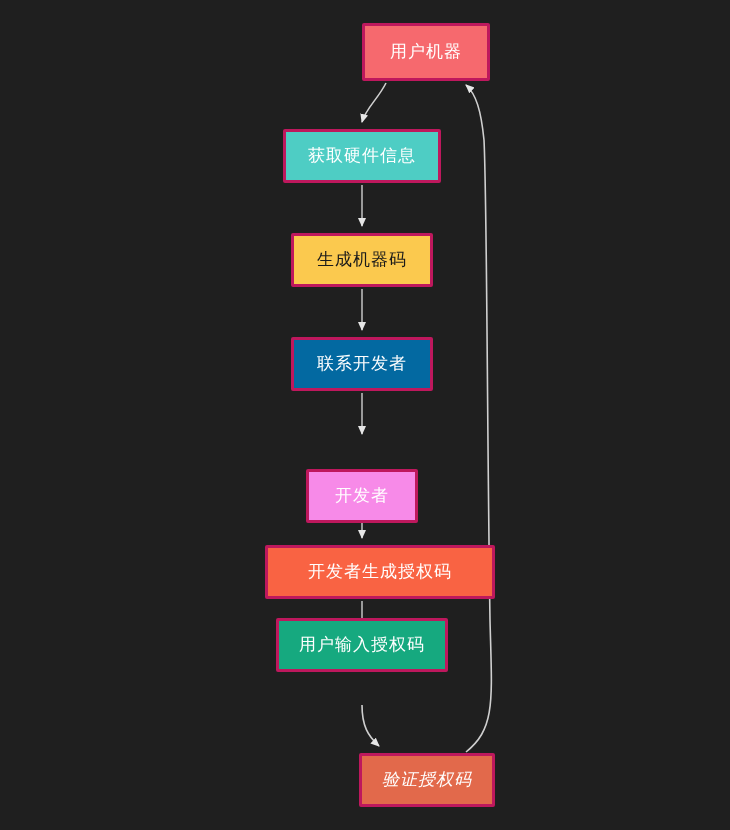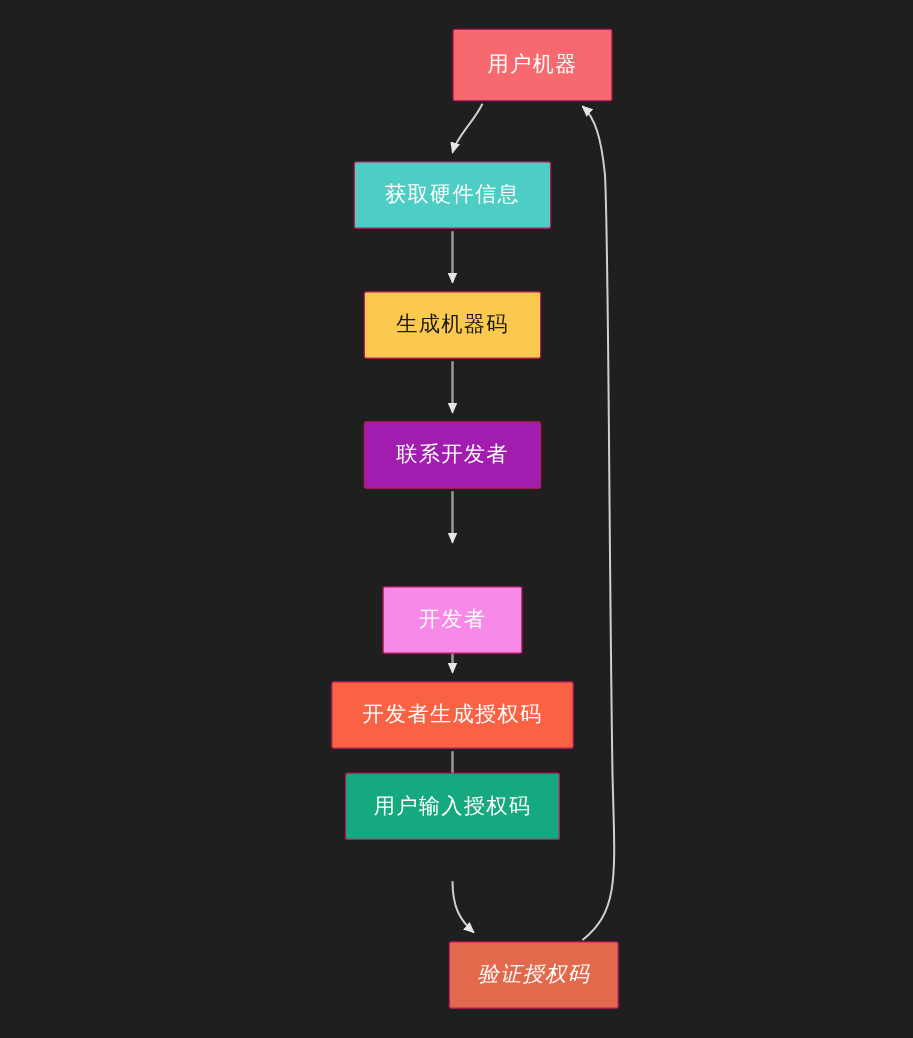--- a/index.html
+++ b/index.html
@@ -26,21 +26,21 @@
     width: 730px;
     height: 830px;
     pointer-events: none;
   }
   .node {
     position: absolute;
     box-sizing: border-box;
     display: flex;
     align-items: center;
     justify-content: center;
-    border: 1px solid #be185d;
+    border: 3px solid #be185d;
     border-radius: 2px;
     text-align: center;
     line-height: 1.1;
     white-space: nowrap;
     z-index: 3;
   }
   .node .node-label {
     display: block;
     font-size: 17px;
     letter-spacing: 1px;
@@ -84,29 +84,29 @@
   </div>
 
   <div class="node" style="left:283px; top:129px; width:158px; height:54px; background:#4ECDC4;">
     <span class="node-label" style="color:#ffffff;">获取硬件信息</span>
   </div>
 
   <div class="node" style="left:291px; top:233px; width:142px; height:54px; background:#FBC94E;">
     <span class="node-label" style="color:#1a1a1a;">生成机器码</span>
   </div>
 
-  <div class="node" style="left:291px; top:337px; width:142px; height:54px; background:#a21caf;">
+  <div class="node" style="left:291px; top:337px; width:142px; height:54px; background:#0369a1;">
     <span class="node-label" style="color:#ffffff;">联系开发者</span>
   </div>
 
   <div class="node" style="left:306px; top:441px; width:112px; height:54px; background:#F78AE8;margin-top:28px;">
     <span class="node-label" style="color:#ffffff;">开发者</span>
   </div>
 
-  <div class="node" style="left:265px; top:545px; width:194px; height:54px; background:#F96343;">
+  <div class="node" style="left:265px; top:545px; width:230px; height:54px; background:#F96343;">
     <span class="node-label" style="color:#ffffff;">开发者生成授权码</span>
   </div>
 
   <div class="node" style="left:276px; top:618px; width:172px; height:54px; background:#16A97F;">
     <span class="node-label" style="color:#ffffff;">用户输入授权码</span>
   </div>
 
   <div class="node" style="left:359px; top:753px; width:136px; height:54px; background:#E2694B;">
     <span class="node-label" style="color:#ffffff;font-style:italic;">验证授权码</span>
   </div>

